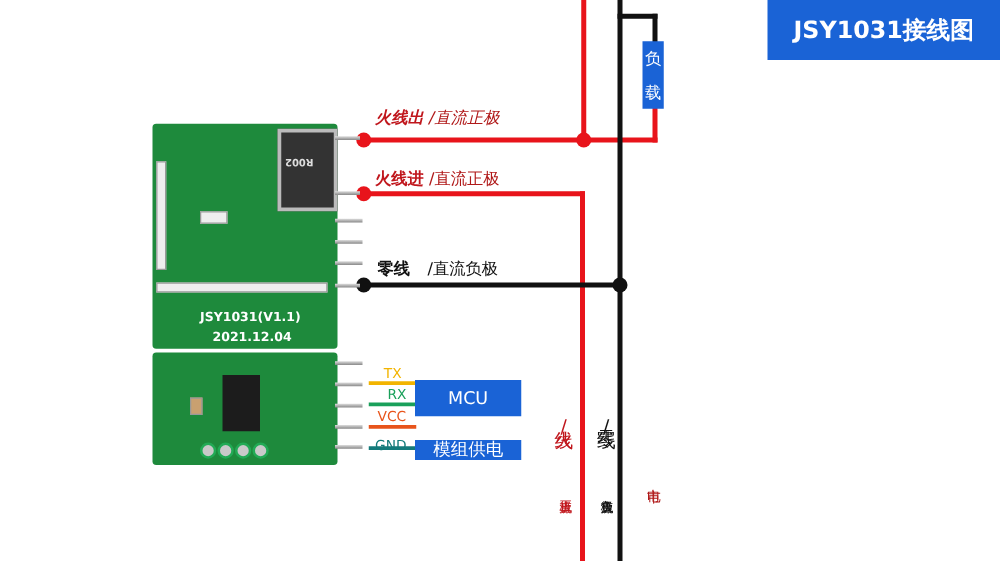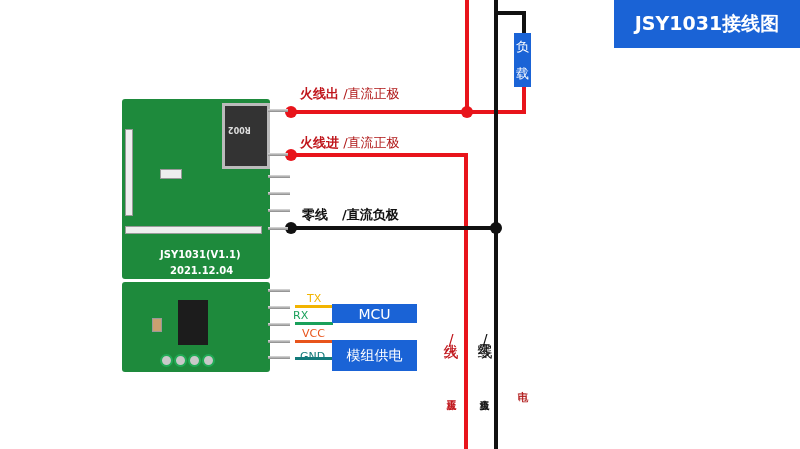--- a/index.html
+++ b/index.html
@@ -47,28 +47,28 @@
 <div class="dot red" style="left:461px;top:106px;"></div>
 <div class="dot red" style="left:285px;top:149px;"></div>
 <div class="dot blk" style="left:285px;top:222px;"></div>
 <div class="dot blk" style="left:490px;top:222px;"></div>
 
 <div class="load">
   <span>负</span>
   <span>载</span>
 </div>
 
-<div class="lbl" style="left:300px;top:85px;color:#c0161c;">
+<div class="lbl" style="left:300px;top:85px;color:#c0161c;font-style:italic;">
   <b>火线出</b><span style="color:#b01818;"> /直流正极</span>
 </div>
 <div class="lbl" style="left:300px;top:134px;color:#c0161c;">
   <b>火线进</b><span style="color:#b01818;"> /直流正极</span>
 </div>
 <div class="lbl" style="left:302px;top:206px;color:#111;">
-  <b>零线</b><span style="margin-left:14px;font-weight:bold;">/直流负极</span>
+  <b>零线</b><span style="margin-left:14px;">/直流负极</span>
 </div>
 
 <div class="pcb" style="top:99px;height:180px;">
   <div class="smd" style="left:100px;top:4px;width:42px;height:60px;background:#333;border:3px solid #bbb;"></div>
   <div class="pcbtxt" style="left:106px;top:26px;color:#ddd;font-size:8px;transform:rotate(180deg);">R002</div>
   <div class="smd" style="left:38px;top:70px;width:20px;height:8px;"></div>
   <div class="smd" style="left:3px;top:30px;width:6px;height:85px;"></div>
   <div class="smd" style="left:3px;top:127px;width:135px;height:6px;"></div>
   <div class="pcbtxt" style="left:38px;top:150px;">JSY1031(V1.1)</div>
   <div class="pcbtxt" style="left:48px;top:166px;">2021.12.04</div>
@@ -89,27 +89,27 @@
 <div class="pin" style="left:268px;top:209px;width:22px;"></div>
 <div class="pin" style="left:268px;top:227px;width:20px;"></div>
 <div class="pin" style="left:268px;top:289px;width:22px;"></div>
 <div class="pin" style="left:268px;top:306px;width:22px;"></div>
 <div class="pin" style="left:268px;top:323px;width:22px;"></div>
 <div class="pin" style="left:268px;top:340px;width:22px;"></div>
 <div class="pin" style="left:268px;top:356px;width:22px;"></div>
 
 <div class="sig" style="left:307px;top:292px;color:#f2b400;">TX</div>
 <div class="sig-bar" style="left:295px;top:305px;width:38px;background:#f2b400;"></div>
-<div class="sig" style="left:293px;top:309px;color:#1aa05a;">RX</div>
+<div class="sig" style="left:310px;top:309px;color:#1aa05a;">RX</div>
 <div class="sig-bar" style="left:295px;top:322px;width:38px;background:#1aa05a;"></div>
 <div class="sig" style="left:302px;top:327px;color:#e8541b;">VCC</div>
 <div class="sig-bar" style="left:295px;top:340px;width:38px;background:#e8541b;"></div>
 <div class="sig" style="left:300px;top:350px;color:#137a7a;">GND</div>
 <div class="sig-bar" style="left:295px;top:357px;width:38px;background:#137a7a;"></div>
 
-<div class="bluebox" style="left:332px;top:304px;width:85px;height:19px;">MCU</div>
-<div class="bluebox" style="left:332px;top:340px;width:85px;height:31px;">模组供电</div>
+<div class="bluebox" style="left:332px;top:304px;width:85px;height:29px;">MCU</div>
+<div class="bluebox" style="left:332px;top:352px;width:85px;height:16px;">模组供电</div>
 
 <div class="vtext" style="left:441px;top:332px;color:#c0161c;font-size:15px;">火线/</div>
 <div class="vtext" style="left:444px;top:392px;color:#c0161c;font-size:10px;">直流正极</div>
 <div class="vtext" style="left:475px;top:332px;color:#111;font-size:15px;">零线/</div>
 <div class="vtext" style="left:477px;top:392px;color:#111;font-size:10px;">直流负极</div>
 <div class="vtext" style="left:514px;top:382px;color:#b01818;font-size:11px;">市电</div>
 
 </body></html>

